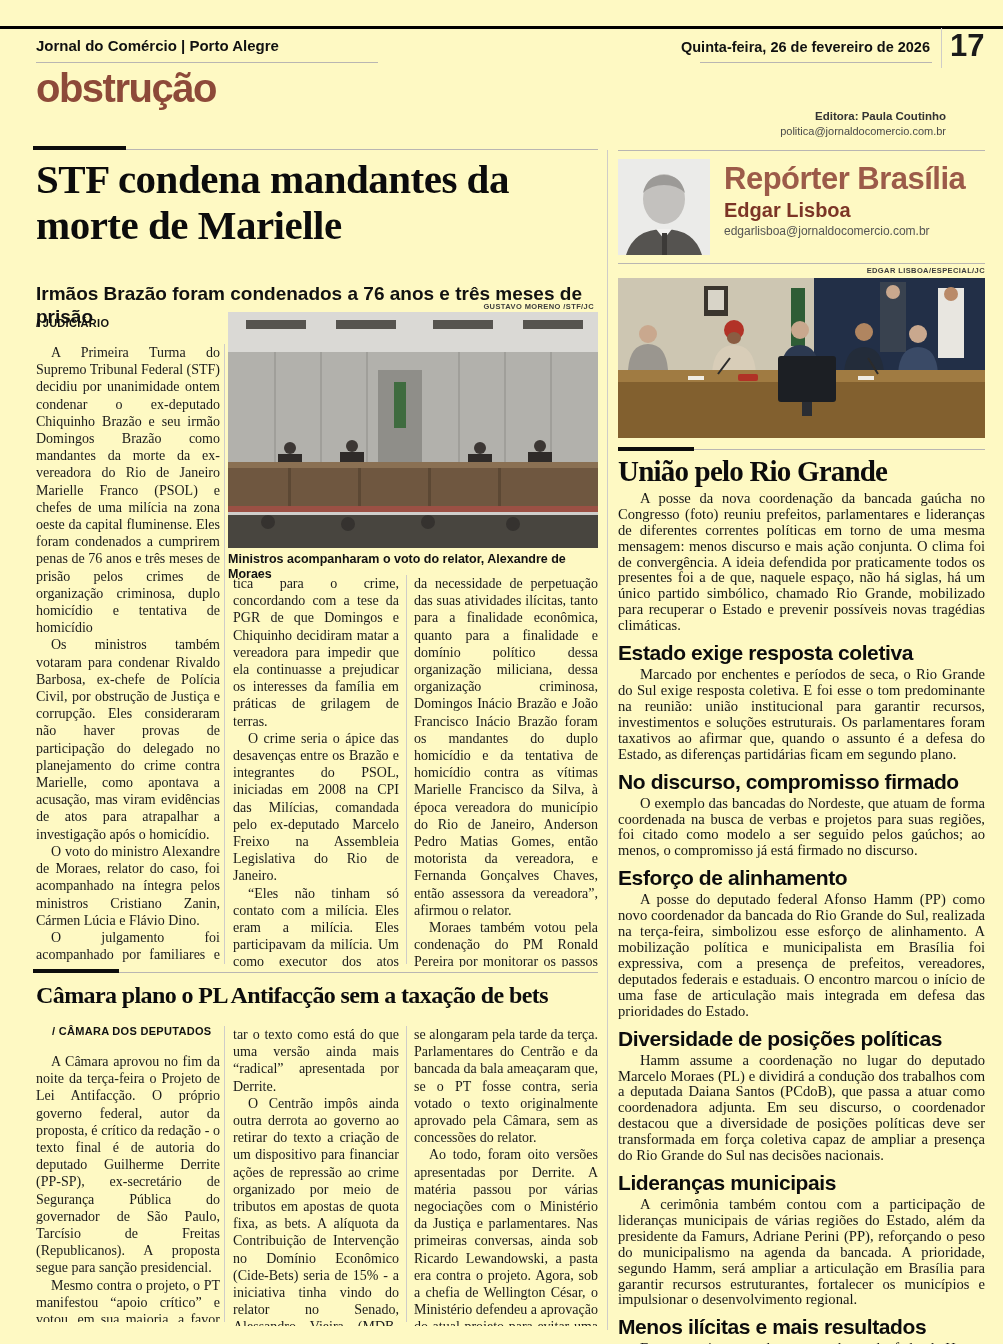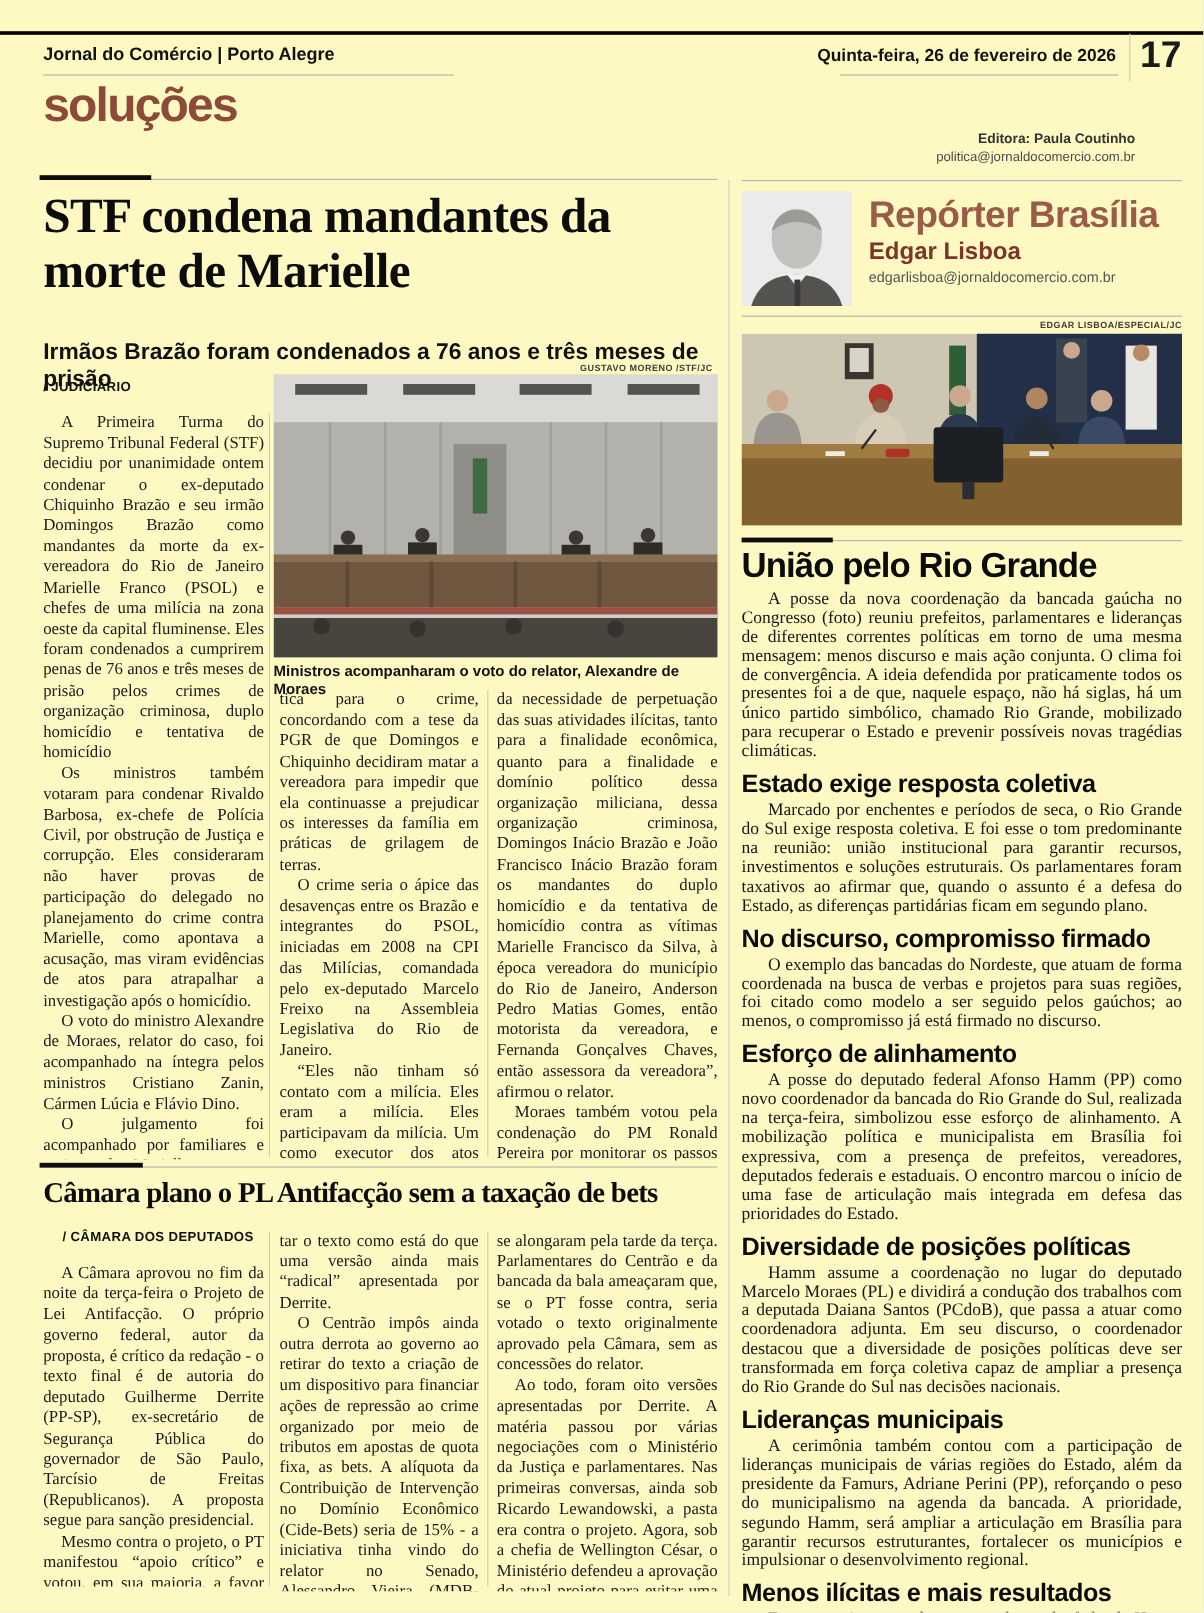--- a/index.html
+++ b/index.html
@@ -61,36 +61,36 @@
   .rep-box{display:flex;align-items:flex-start;}
   .rep-text{margin-left:14px;padding-top:4px;}
   .rep-title{font:700 31px/1 "Liberation Sans",sans-serif;letter-spacing:-0.5px;color:#9c5b49;}
   .rep-author{font:700 20px/1.2 "Liberation Sans",sans-serif;color:#7c3526;margin-top:4px;}
   .rep-email{font:400 12px/1.3 "Liberation Sans",sans-serif;color:#555;margin-top:2px;}
   .rep-rule{margin:8px 0 3px 0;}
   .credit2{text-align:right;margin-bottom:3px;}
   .sec-rule{position:relative;border-top:1px solid #b9b6b2;margin:7px 0 0 0;height:0;}
   .sec-rule i{position:absolute;left:0;top:-3px;width:76px;height:4px;background:#0d0d0d;}
   .rep-h{font:700 21px/1.05 "Liberation Sans",sans-serif;letter-spacing:-0.4px;color:#0c0c0c;margin:8px 0 3px 0;}
-  .rep-h.lead{font-size:29px;margin:6px 0 5px 0;letter-spacing:-0.8px;}
+  .rep-h.lead{font-size:29px;margin:6px 0 5px 0;letter-spacing:-0.8px;font-family:Liberation Serif, serif;}
   .right p.sec{margin:0;text-indent:22px;text-align:justify;font:400 14.6px/15.9px "Liberation Serif",serif;color:#161616;}
 </style>
 </head>
 <body>
 
 <div class="page">
 
   <div class="abs topbar"></div>
   <div class="abs mast-left">Jornal do Comércio | Porto Alegre</div>
   <div class="abs mast-date">Quinta-feira, 26 de fevereiro de 2026</div>
   <div class="abs vdiv pagenum-div"></div>
   <div class="abs pagenum">17</div>
   <div class="abs rule mast-rule-l"></div>
   <div class="abs rule mast-rule-r"></div>
-  <div class="abs section-title">soluções</div>
+  <div class="abs section-title">obstrução</div>
   <div class="abs editor">
     <div class="l1">Editora: Paula Coutinho</div>
     <div class="l2">politica@jornaldocomercio.com.br</div>
   </div>
 
   <div class="abs rule main-rule"></div>
   <div class="abs blackseg main-seg"></div>
   <h1 class="abs headline" style="margin:0">STF condena mandantes da morte de Marielle</h1>
   <div class="abs subhead">Irmãos Brazão foram condenados a 76 anos e três meses de prisão</div>
   <div class="abs kicker kicker-main">/ JUDICIÁRIO</div>

